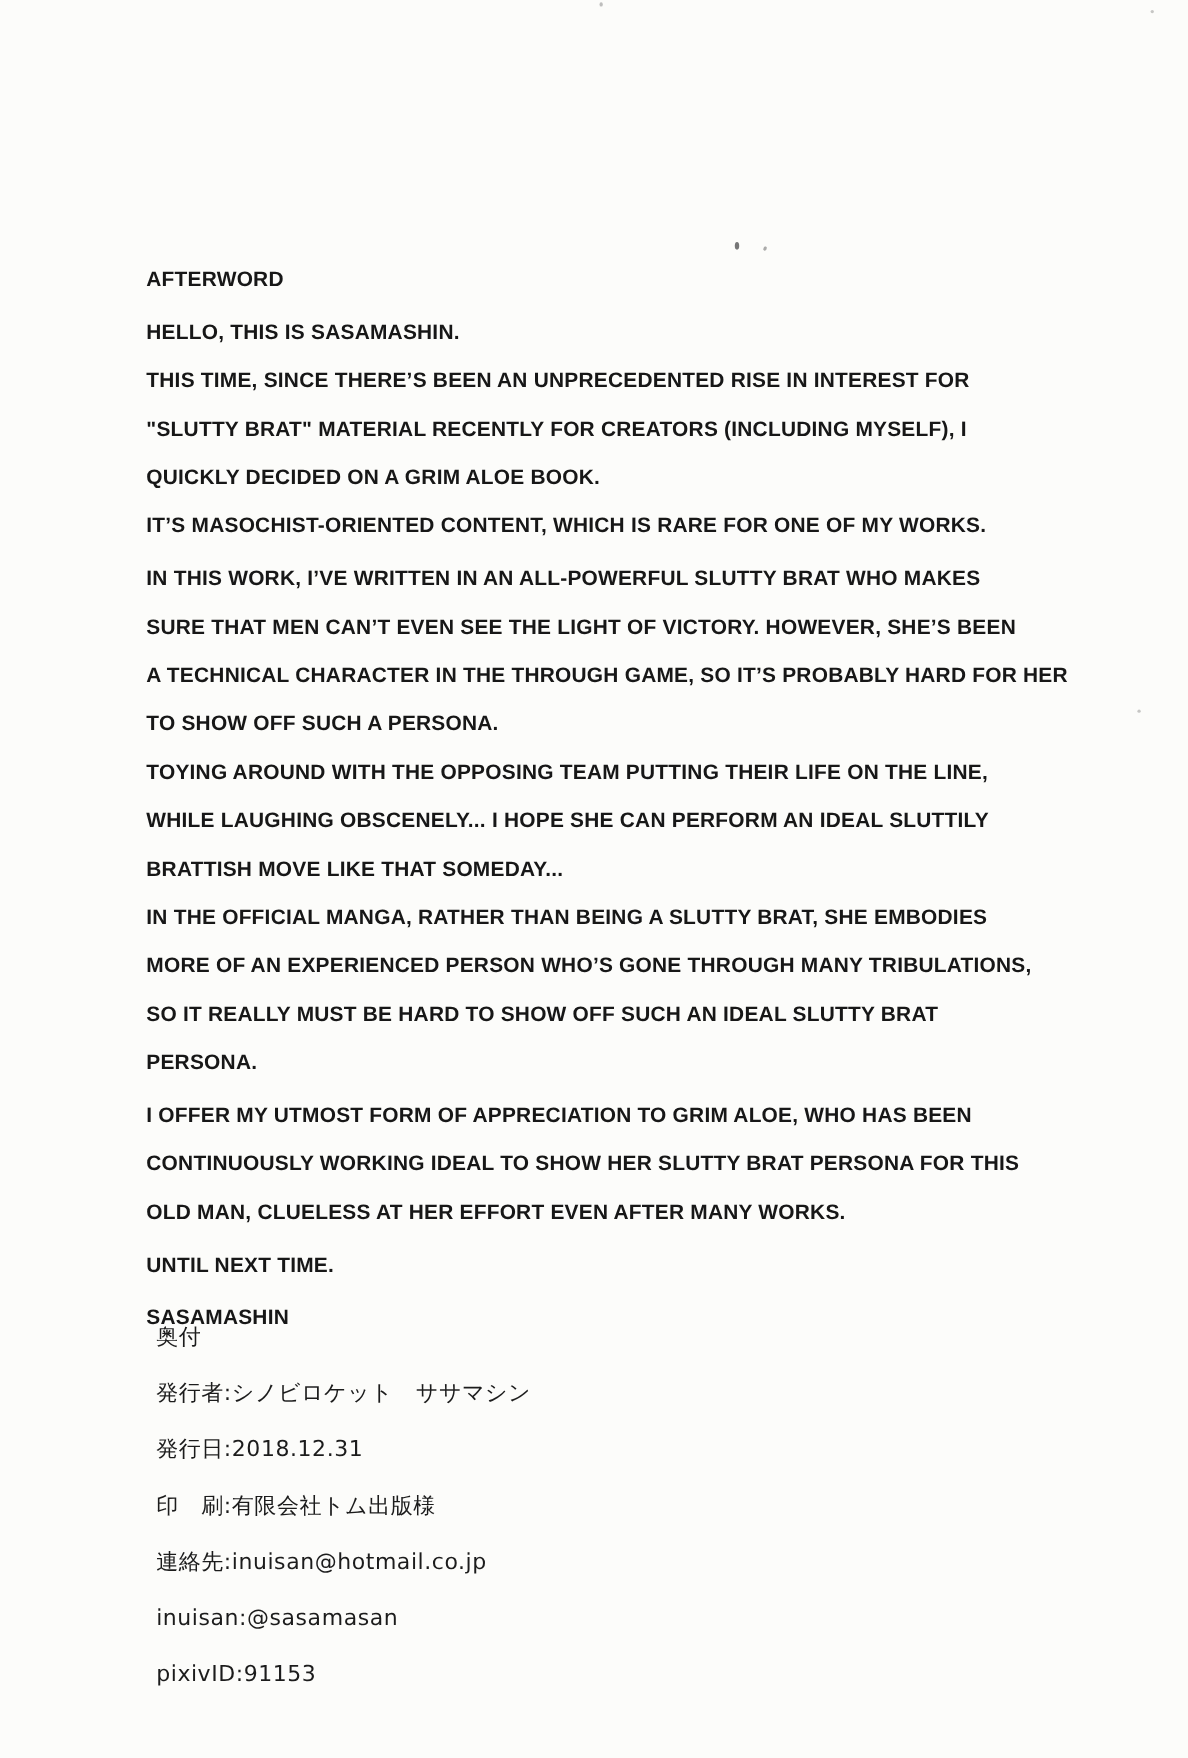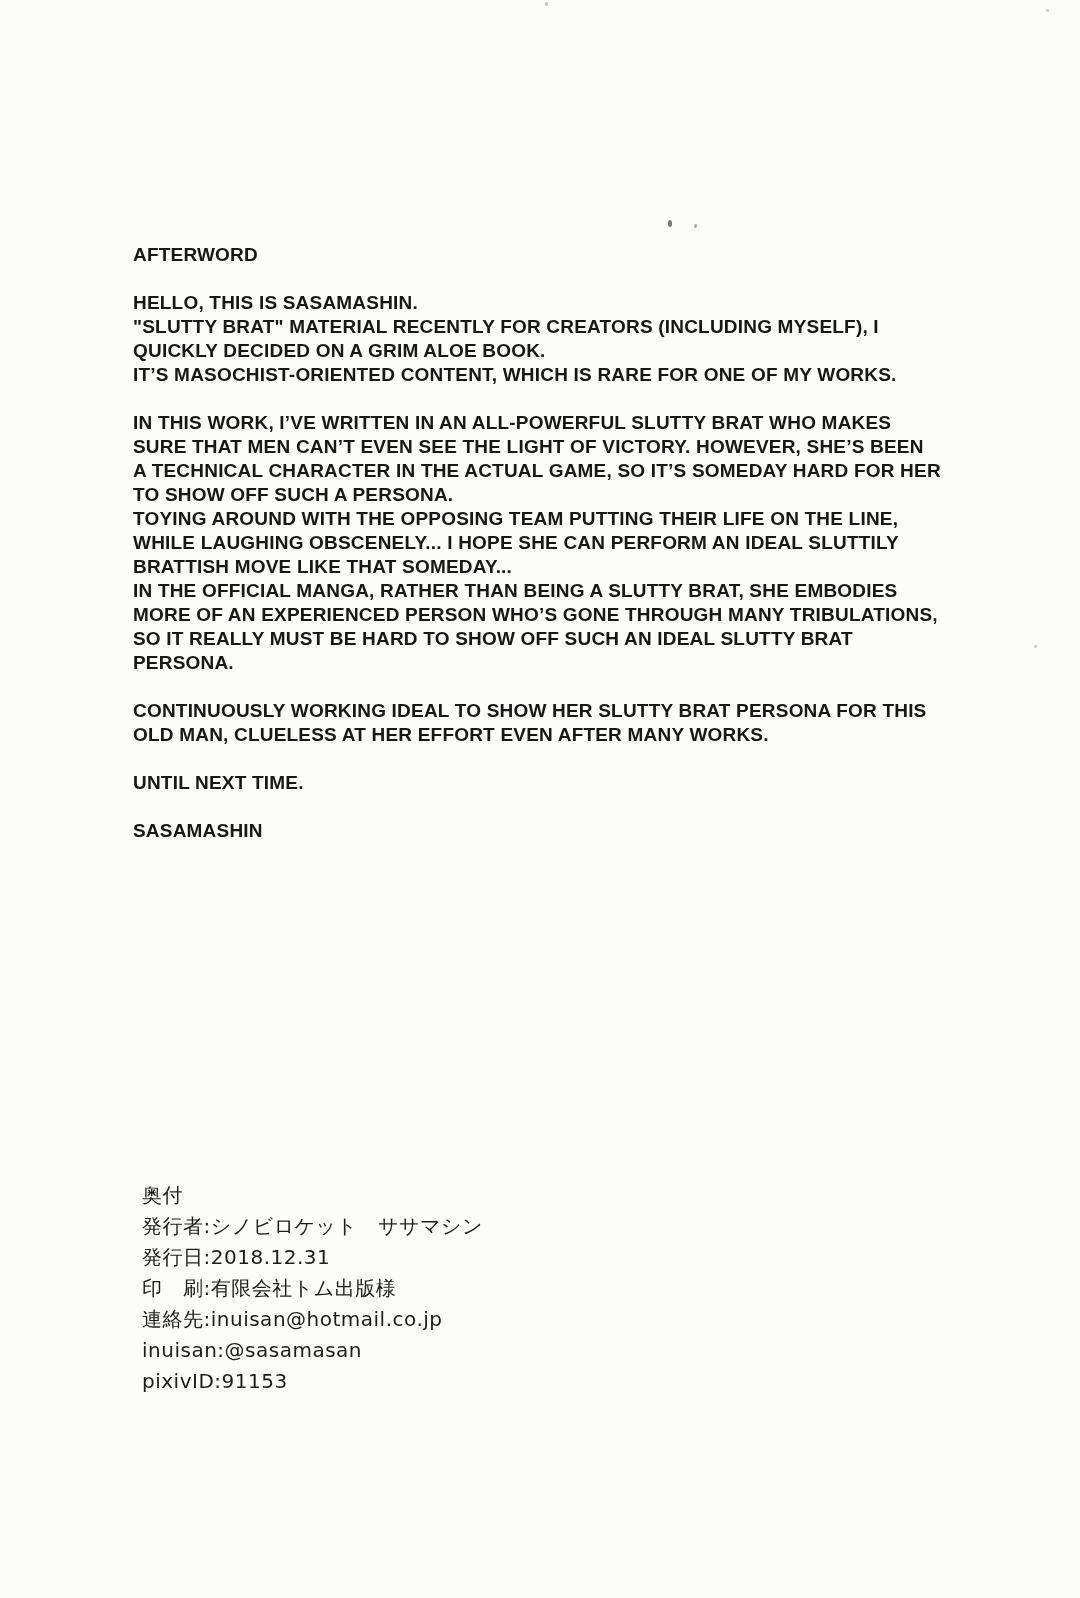--- a/index.html
+++ b/index.html
@@ -30,21 +30,21 @@
     left: 142px;
     top: 1180px;
     font-size: 20px;
     line-height: 31px;
     font-weight: normal;
     font-family: "DejaVu Sans", "Liberation Sans", sans-serif;
     color: #1c1c1c;
     white-space: nowrap;
     letter-spacing: 0.5px;
   }
-  .line { min-height: 1em; }
+  .line { min-height: 1em; margin-top: 20px; }
   .speck {
     position: absolute;
     background: #4a4a4a;
     border-radius: 50%;
   }
   #speck-1 { left: 668px; top: 220px; width: 4px; height: 7px; opacity: 0.75; }
   #speck-2 { left: 694px; top: 224px; width: 3px; height: 4px; opacity: 0.45; transform: rotate(25deg); }
   #speck-3 { left: 545px; top: 2px;  width: 3px; height: 4px; opacity: 0.35; }
   #speck-4 { left: 1046px; top: 9px; width: 3px; height: 3px; opacity: 0.3; }
   #speck-5 { left: 1034px; top: 645px; width: 3px; height: 3px; opacity: 0.3; }
@@ -52,40 +52,42 @@
 </head>
 <body>
 
 <div class="page">
 
   <div class="afterword">
     <div class="heading">AFTERWORD</div>
 
     <div class="para">
         <div class="line">HELLO, THIS IS SASAMASHIN.</div>
+        <div class="line">THIS TIME, SINCE THERE’S BEEN AN UNPRECEDENTED RISE IN INTEREST FOR</div>
         <div class="line">"SLUTTY BRAT" MATERIAL RECENTLY FOR CREATORS (INCLUDING MYSELF), I</div>
         <div class="line">QUICKLY DECIDED ON A GRIM ALOE BOOK.</div>
         <div class="line">IT’S MASOCHIST-ORIENTED CONTENT, WHICH IS RARE FOR ONE OF MY WORKS.</div>
       </div>
 
     <div class="para">
         <div class="line">IN THIS WORK, I’VE WRITTEN IN AN ALL-POWERFUL SLUTTY BRAT WHO MAKES</div>
         <div class="line">SURE THAT MEN CAN’T EVEN SEE THE LIGHT OF VICTORY. HOWEVER, SHE’S BEEN</div>
-        <div class="line">A TECHNICAL CHARACTER IN THE ACTUAL GAME, SO IT’S SOMEDAY HARD FOR HER</div>
+        <div class="line">A TECHNICAL CHARACTER IN THE THROUGH GAME, SO IT’S PROBABLY HARD FOR HER</div>
         <div class="line">TO SHOW OFF SUCH A PERSONA.</div>
         <div class="line">TOYING AROUND WITH THE OPPOSING TEAM PUTTING THEIR LIFE ON THE LINE,</div>
         <div class="line">WHILE LAUGHING OBSCENELY... I HOPE SHE CAN PERFORM AN IDEAL SLUTTILY</div>
         <div class="line">BRATTISH MOVE LIKE THAT SOMEDAY...</div>
         <div class="line">IN THE OFFICIAL MANGA, RATHER THAN BEING A SLUTTY BRAT, SHE EMBODIES</div>
         <div class="line">MORE OF AN EXPERIENCED PERSON WHO’S GONE THROUGH MANY TRIBULATIONS,</div>
         <div class="line">SO IT REALLY MUST BE HARD TO SHOW OFF SUCH AN IDEAL SLUTTY BRAT</div>
         <div class="line">PERSONA.</div>
       </div>
 
     <div class="para">
+        <div class="line">I OFFER MY UTMOST FORM OF APPRECIATION TO GRIM ALOE, WHO HAS BEEN</div>
         <div class="line">CONTINUOUSLY WORKING IDEAL TO SHOW HER SLUTTY BRAT PERSONA FOR THIS</div>
         <div class="line">OLD MAN, CLUELESS AT HER EFFORT EVEN AFTER MANY WORKS.</div>
       </div>
 
 
     <div class="para">
         <div class="line">UNTIL NEXT TIME.</div>
       </div>
 
     <div class="para">

